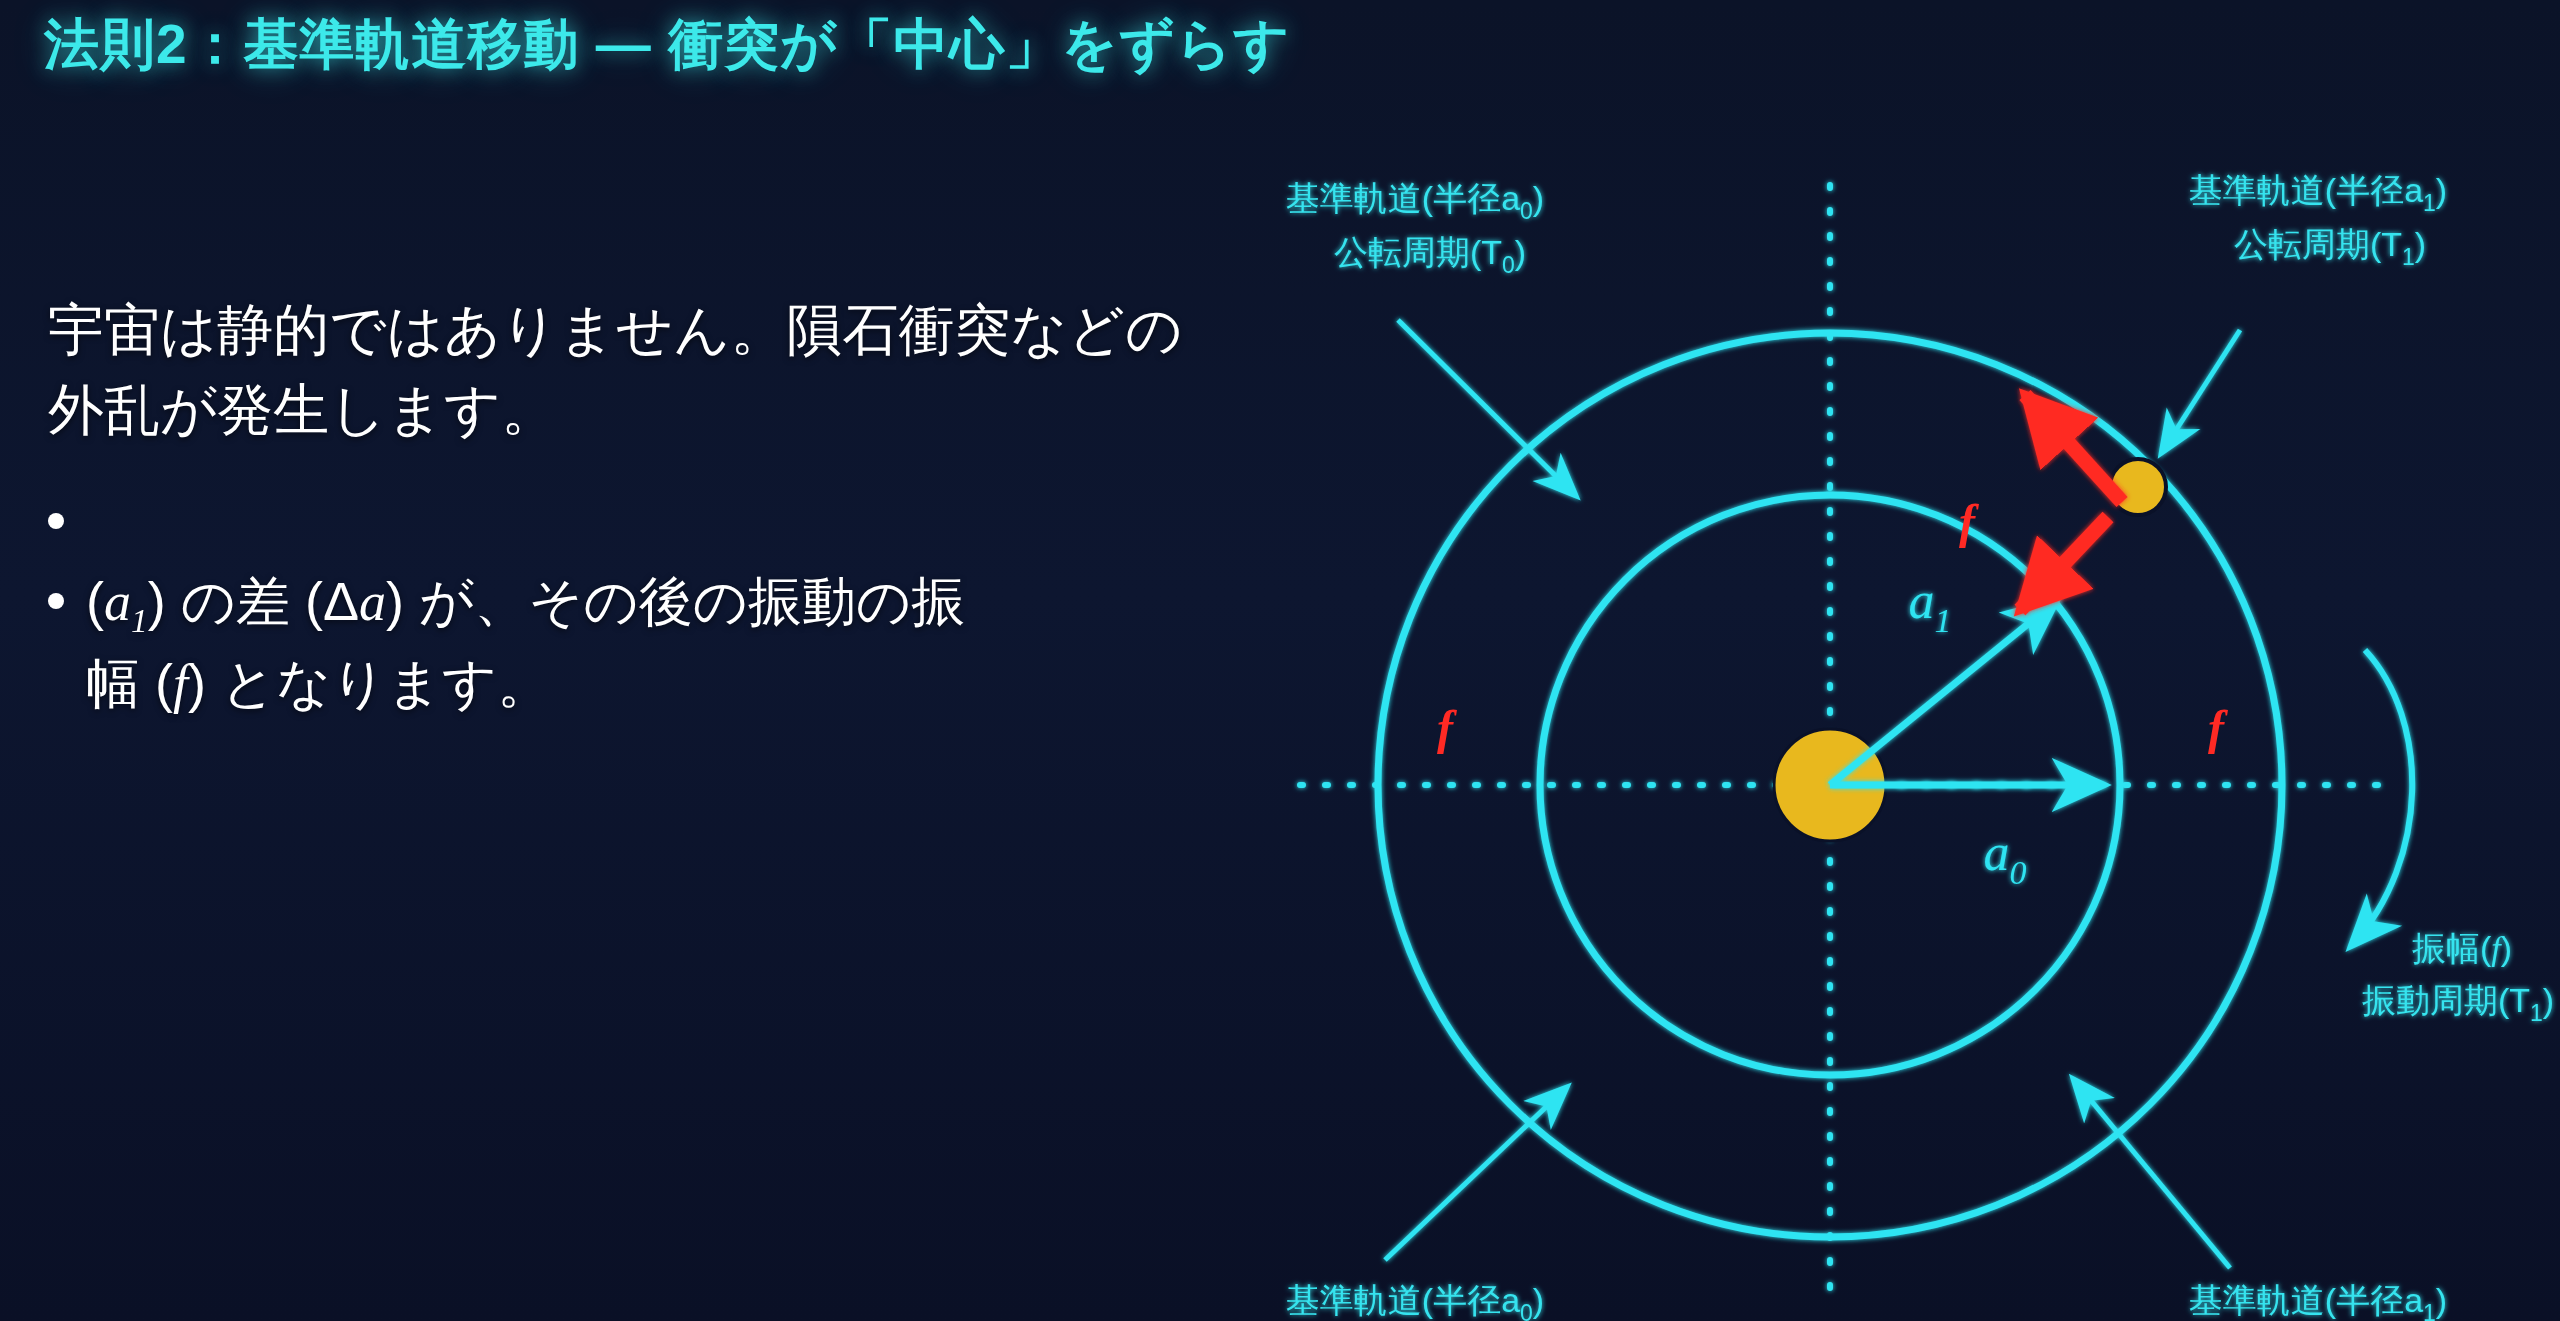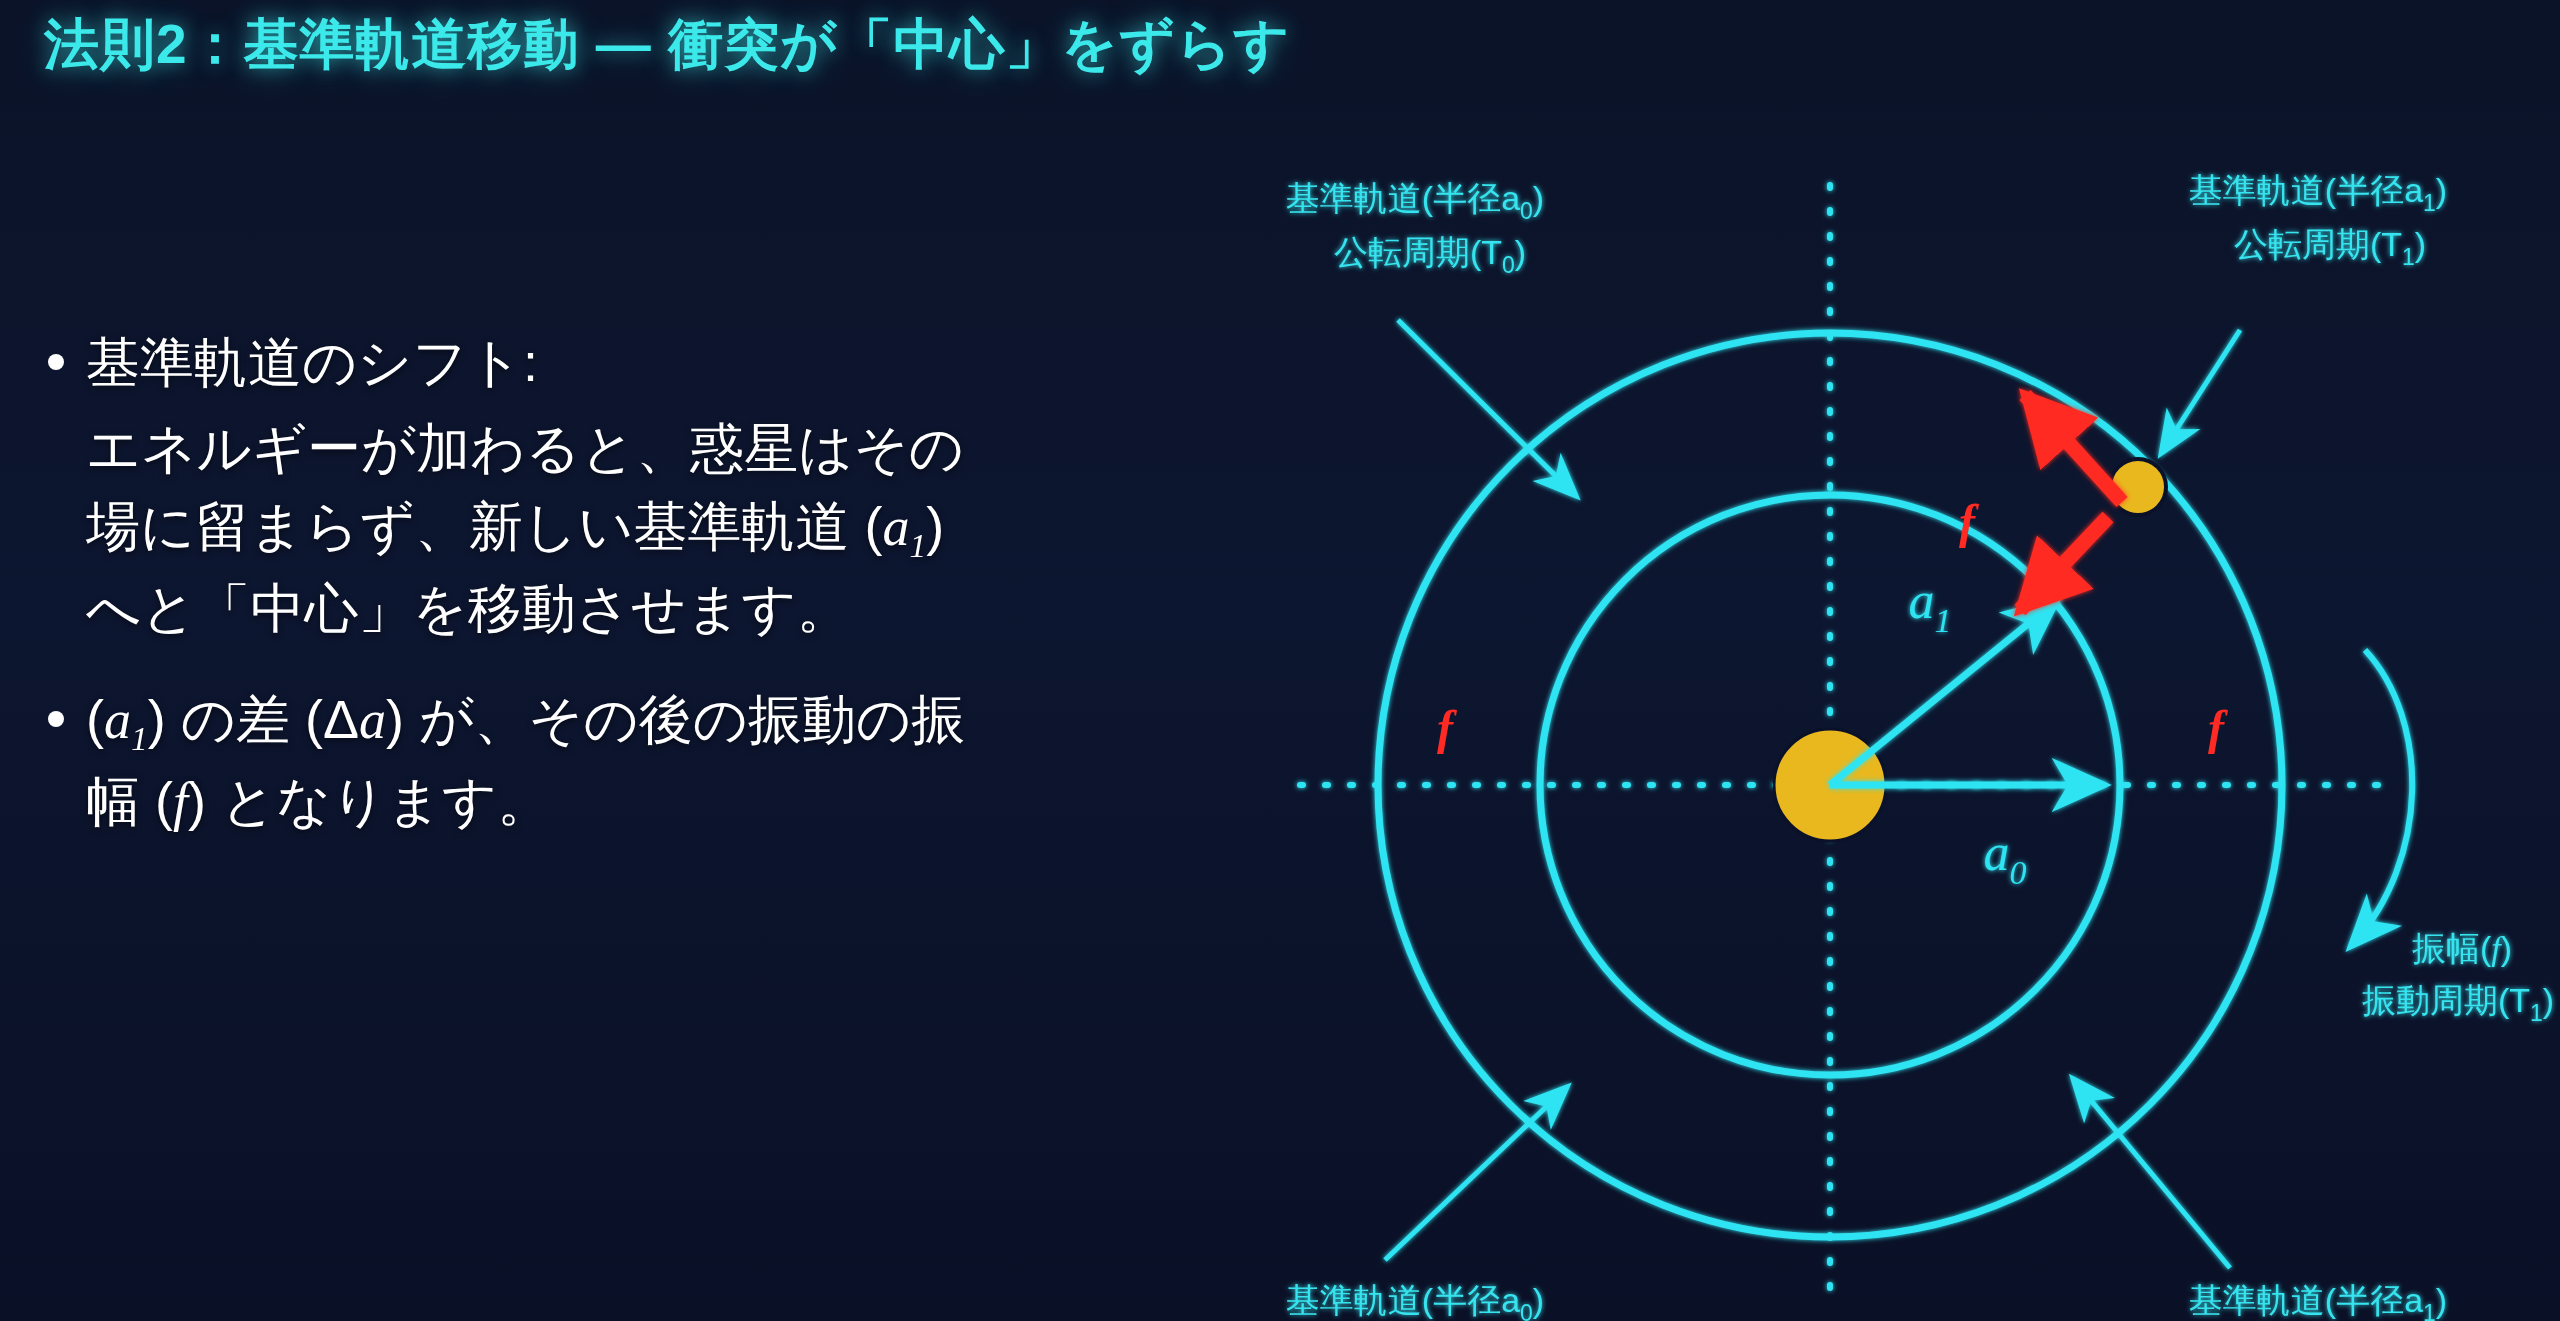--- a/index.html
+++ b/index.html
@@ -117,29 +117,24 @@
     text-anchor: middle;
   }
 </style>
 </head>
 <body>
 
 <div id="slide-title">法則2：基準軌道移動 ― 衝突が「中心」をずらす</div>
 
 <div id="left-column">
 
+  <div id="intro-paragraph">宇宙は静的ではありません。隕石衝突などの外乱が発生します。</div>
 
   <div class="bullet-item">
     <span class="bullet-dot"></span>
-    <div class="bullet-body">
-      <span class="bullet-head">基準軌道のシフト:</span>
-      <span class="bullet-text"><span>エネルギーが加わると、惑星はその</span></span>
-      <span class="bullet-text"><span>場に留まらず、新しい基準軌道 (</span><span class="mvar">a</span><span class="msub">1</span><span>)</span></span>
-      <span class="bullet-text"><span>へと「中心」を移動させます。</span></span>
-    </div>
   </div>
 
   <div class="bullet-item">
     <span class="bullet-dot"></span>
     <div class="bullet-body">
       <span class="bullet-text"><span>(</span><span class="mvar">a</span><span class="msub">1</span><span>) の差 (Δ</span><span class="mvar">a</span><span>) が、その後の振動の振</span></span>
       <span class="bullet-text"><span>幅 (</span><span class="mvar">f</span><span>) となります。</span></span>
     </div>
   </div>
 

